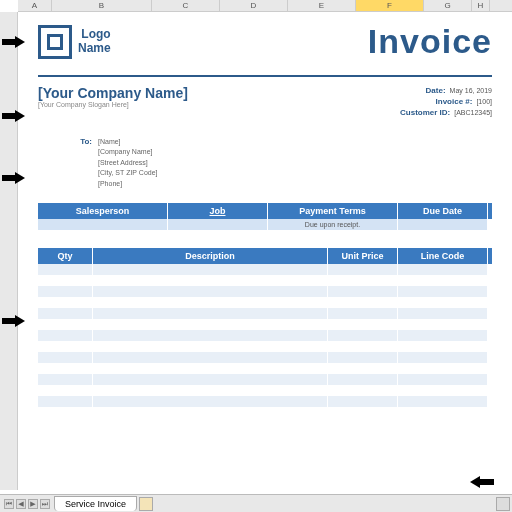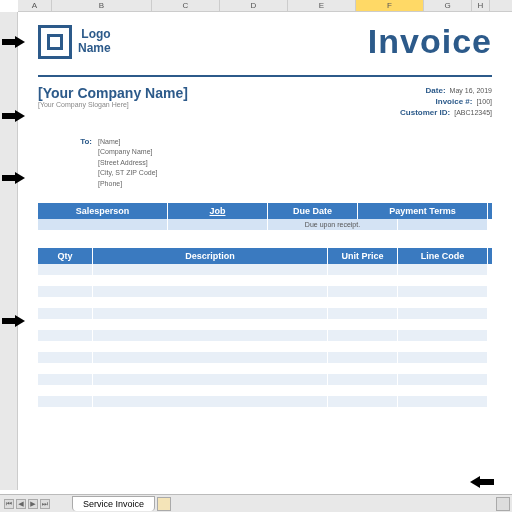--- a/index.html
+++ b/index.html
@@ -38,21 +38,21 @@
   .items-body .r.alt div { background: #e8eff7; }
   .items-body .r.plain div { background: #fff; }
   .arrow { position: absolute; width: 24px; height: 12px; }
   .arrow::before { content: ''; position: absolute; left: 0; top: 3px; width: 14px; height: 6px; background: #000; }
   .arrow::after { content: ''; position: absolute; left: 13px; top: 0; border-left: 10px solid #000; border-top: 6px solid transparent; border-bottom: 6px solid transparent; }
   .arrow.left::before { left: 10px; }
   .arrow.left::after { left: 0; border-left: none; border-right: 10px solid #000; }
   .tabs { position: absolute; bottom: 0; left: 0; right: 0; height: 18px; background: #e8e8e8; display: flex; align-items: center; font-size: 9px; border-top: 1px solid #bbb; }
   .tab-nav { display: flex; padding: 0 4px; gap: 2px; }
   .tab-nav span { width: 10px; height: 10px; background: #ddd; border: 1px solid #aaa; font-size: 7px; text-align: center; line-height: 8px; color: #666; }
-  .tab { background: #fff; padding: 2px 10px; border: 1px solid #aaa; border-bottom: none; margin-left: 18px; border-radius: 0 0 4px 4px; }
+  .tab { background: #fff; padding: 2px 10px; border: 1px solid #aaa; border-bottom: none; margin-left: 0; border-radius: 0 0 4px 4px; }
   .tab-end { width: 14px; height: 14px; background: #f4e4b8; margin-left: 2px; border: 1px solid #aaa; }
   .scroll-right { position: absolute; right: 2px; width: 14px; height: 14px; background: #ddd; border: 1px solid #aaa; }
 </style>
 </head>
 <body>
 
 <div class="col-headers">
     <div style="width: 34px;">A</div>
     <div style="width: 100px;">B</div>
     <div style="width: 68px;">C</div>
@@ -97,22 +97,22 @@
         <div>[Street Address]</div>
         <div>[City, ST ZIP Code]</div>
         <div>[Phone]</div>
       </div>
   </div>
 
   <div class="table1">
     <div class="thead">
         <div style="width: 130px;">Salesperson</div>
         <div style="width: 100px; text-decoration: underline;">Job</div>
+        <div style="width: 130px;">Payment Terms</div>
         <div style="width: 90px;">Due Date</div>
-        <div style="width: 130px;">Payment Terms</div>
       </div>
     <div class="tbody-row">
         <div style="width: 130px;"></div>
         <div style="width: 100px;"></div>
         <div style="width: 130px;">Due upon receipt.</div>
         <div style="width: 90px;"></div>
       </div>
   </div>
 
   <div class="items">

